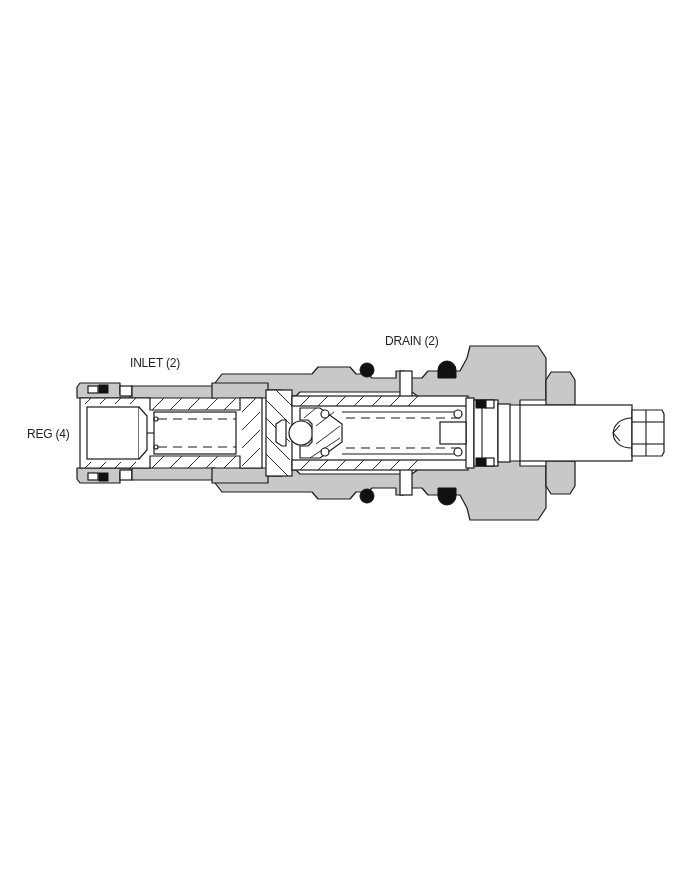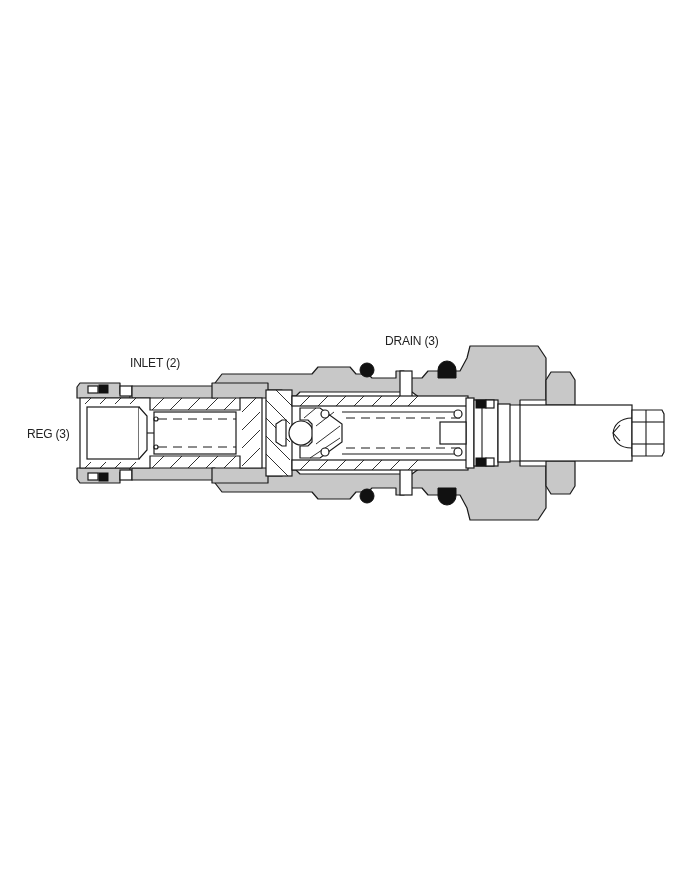--- a/index.html
+++ b/index.html
@@ -9,23 +9,23 @@
   .g{fill:#c8c8c8;stroke:#1a1a1a;stroke-width:1.2;stroke-linejoin:round;}
   .w{fill:#ffffff;stroke:#1a1a1a;stroke-width:1.2;}
   .ln{stroke:#1a1a1a;stroke-width:1.1;fill:none;}
   .h{stroke:#1a1a1a;stroke-width:0.9;fill:none;}
   .d{stroke:#1a1a1a;stroke-width:1;stroke-dasharray:9 6;fill:none;}
   .blk{fill:#111;stroke:#111;}
 </style>
 </head>
 <body>
 
-<div class="lbl" style="left:27px;top:427px;">REG (3)</div>
+<div class="lbl" style="left:27px;top:427px;">REG (4)</div>
 <div class="lbl" style="left:130px;top:356px;">INLET (2)</div>
-<div class="lbl" style="left:385px;top:334px;">DRAIN (3)</div>
+<div class="lbl" style="left:385px;top:334px;">DRAIN (2)</div>
 
 <svg width="700" height="869" viewBox="0 0 700 869">
 
   <g>
     <path class="g" d="M215,383 L222,374 L312,374 L318,367 L350,367 L356,374 L368,374 L372,378 L396,378 L396,371 L404,371 L404,378 L414,378 L422,378 L428,371 L460,371 L467,358 L470,346 L538,346 L546,358 L546,400 L520,400 L520,405 L470,405 L465,398 L420,398 L412,392 L300,392 L296,396 L282,396 L282,390 L215,390 Z"></path>
     <rect class="w" x="400" y="371" width="12" height="27"></rect>
   </g>
   <g>
     <path class="g" d="M215,483 L222,492 L312,492 L318,499 L350,499 L356,492 L368,492 L372,488 L396,488 L396,495 L404,495 L404,488 L414,488 L422,488 L428,495 L460,495 L467,508 L470,520 L538,520 L546,508 L546,466 L520,466 L520,461 L470,461 L465,468 L420,468 L412,474 L300,474 L296,470 L282,470 L282,476 L215,476 Z"></path>
     <rect class="w" x="400" y="468" width="12" height="27"></rect>

